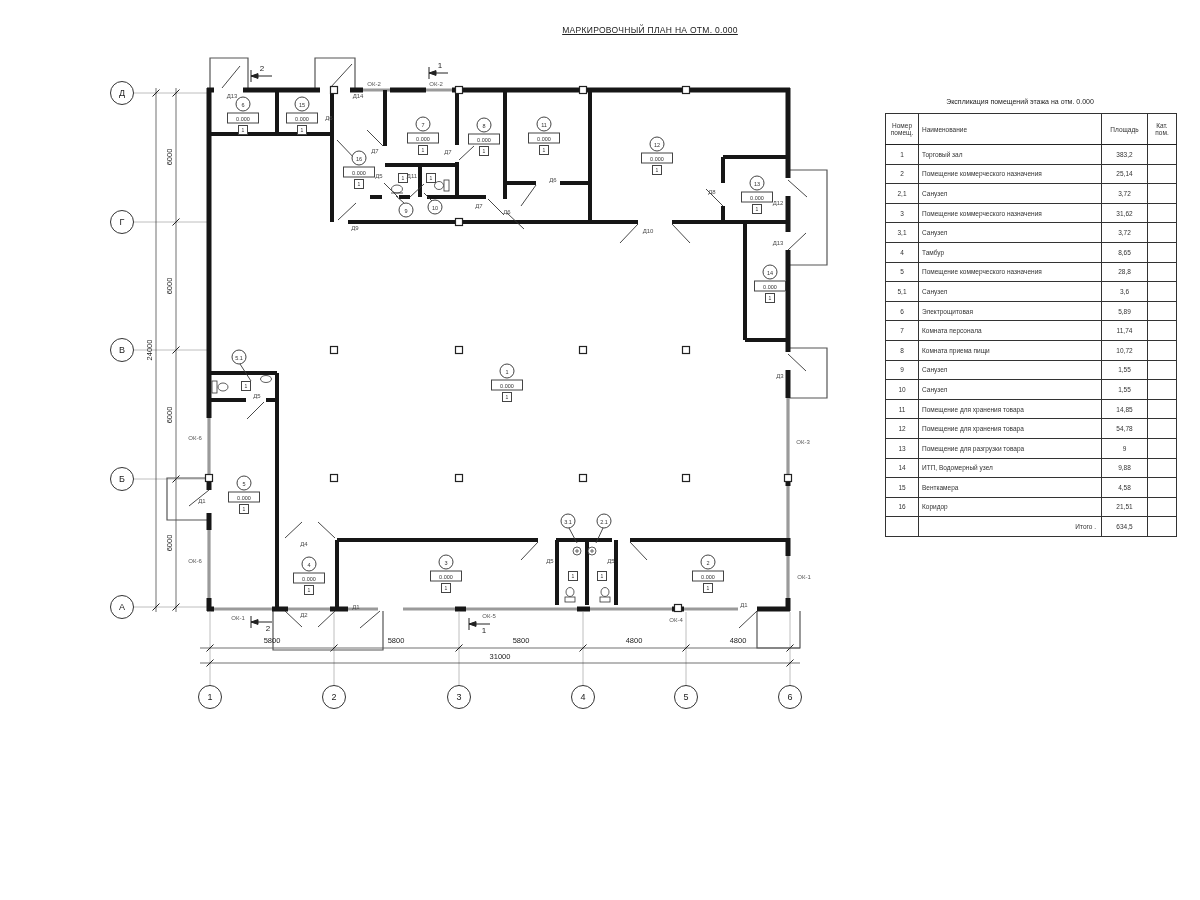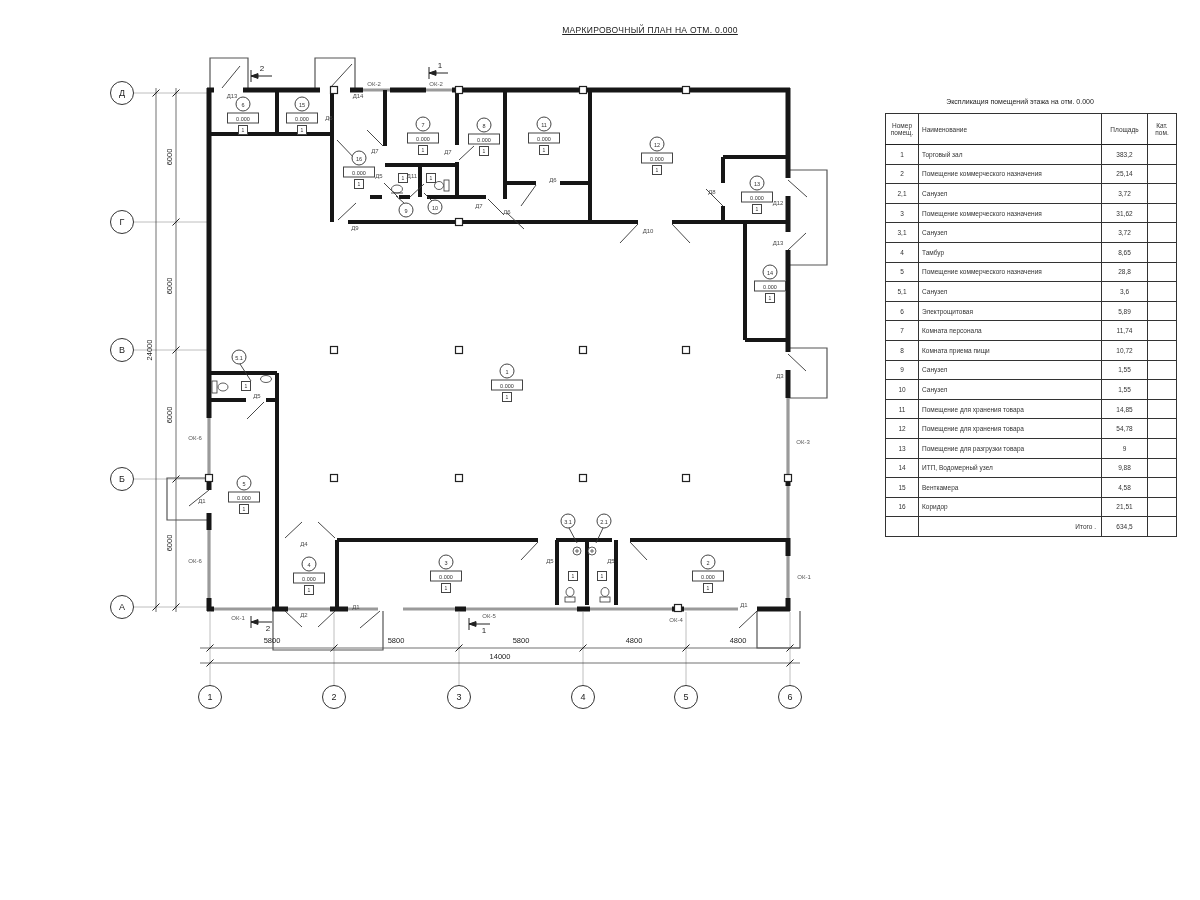--- a/index.html
+++ b/index.html
@@ -401,19 +401,19 @@
       <div class="lbl dim rot" style="left: 170px; top: 157px;">6000</div>
       <div class="lbl dim rot" style="left: 170px; top: 286px;">6000</div>
       <div class="lbl dim rot" style="left: 170px; top: 415px;">6000</div>
       <div class="lbl dim rot" style="left: 170px; top: 543px;">6000</div>
       <div class="lbl dim rot" style="left: 150px; top: 350px;">24000</div>
       <div class="lbl dim" style="left: 272px; top: 641px;">5800</div>
       <div class="lbl dim" style="left: 396px; top: 641px;">5800</div>
       <div class="lbl dim" style="left: 521px; top: 641px;">5800</div>
       <div class="lbl dim" style="left: 634px; top: 641px;">4800</div>
       <div class="lbl dim" style="left: 738px; top: 641px;">4800</div>
-      <div class="lbl dim" style="left: 500px; top: 657px;">14000</div>
+      <div class="lbl dim" style="left: 500px; top: 657px;">31000</div>
       <div class="lbl sec" style="left: 262px; top: 69px;">2</div>
       <div class="lbl sec" style="left: 440px; top: 66px;">1</div>
       <div class="lbl sec" style="left: 268px; top: 629px;">2</div>
       <div class="lbl sec" style="left: 484px; top: 631px;">1</div>
     </div>
 </div>
 
 </body></html>

